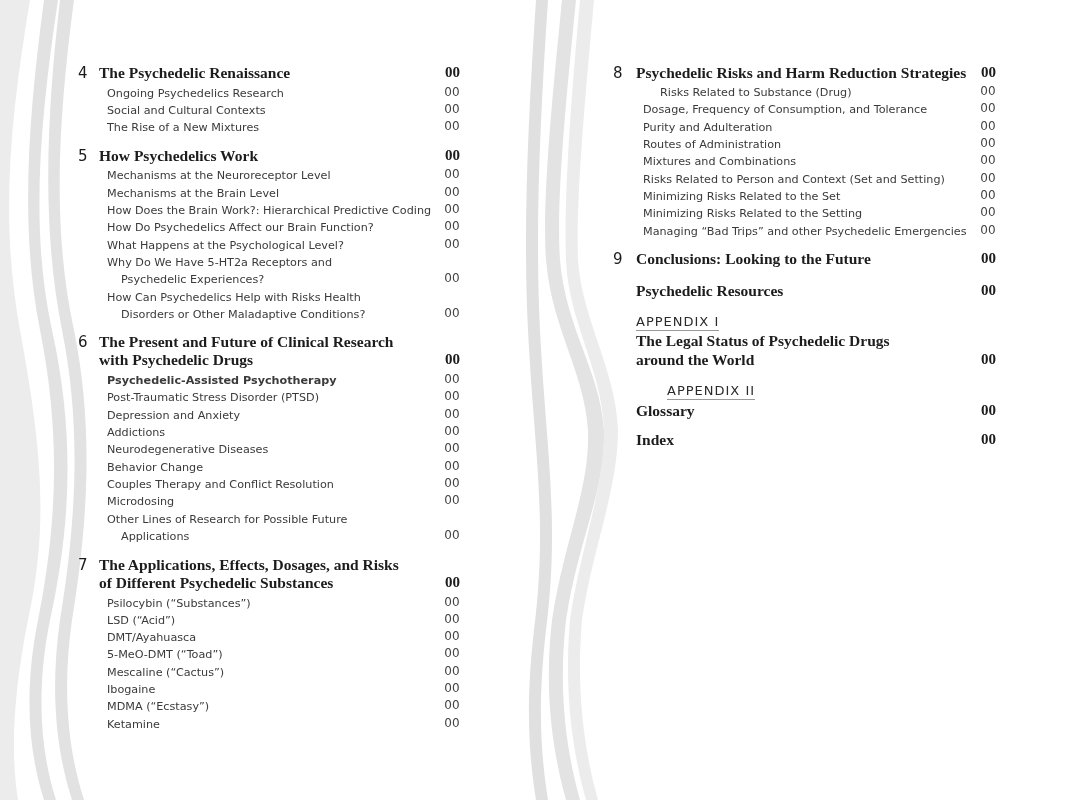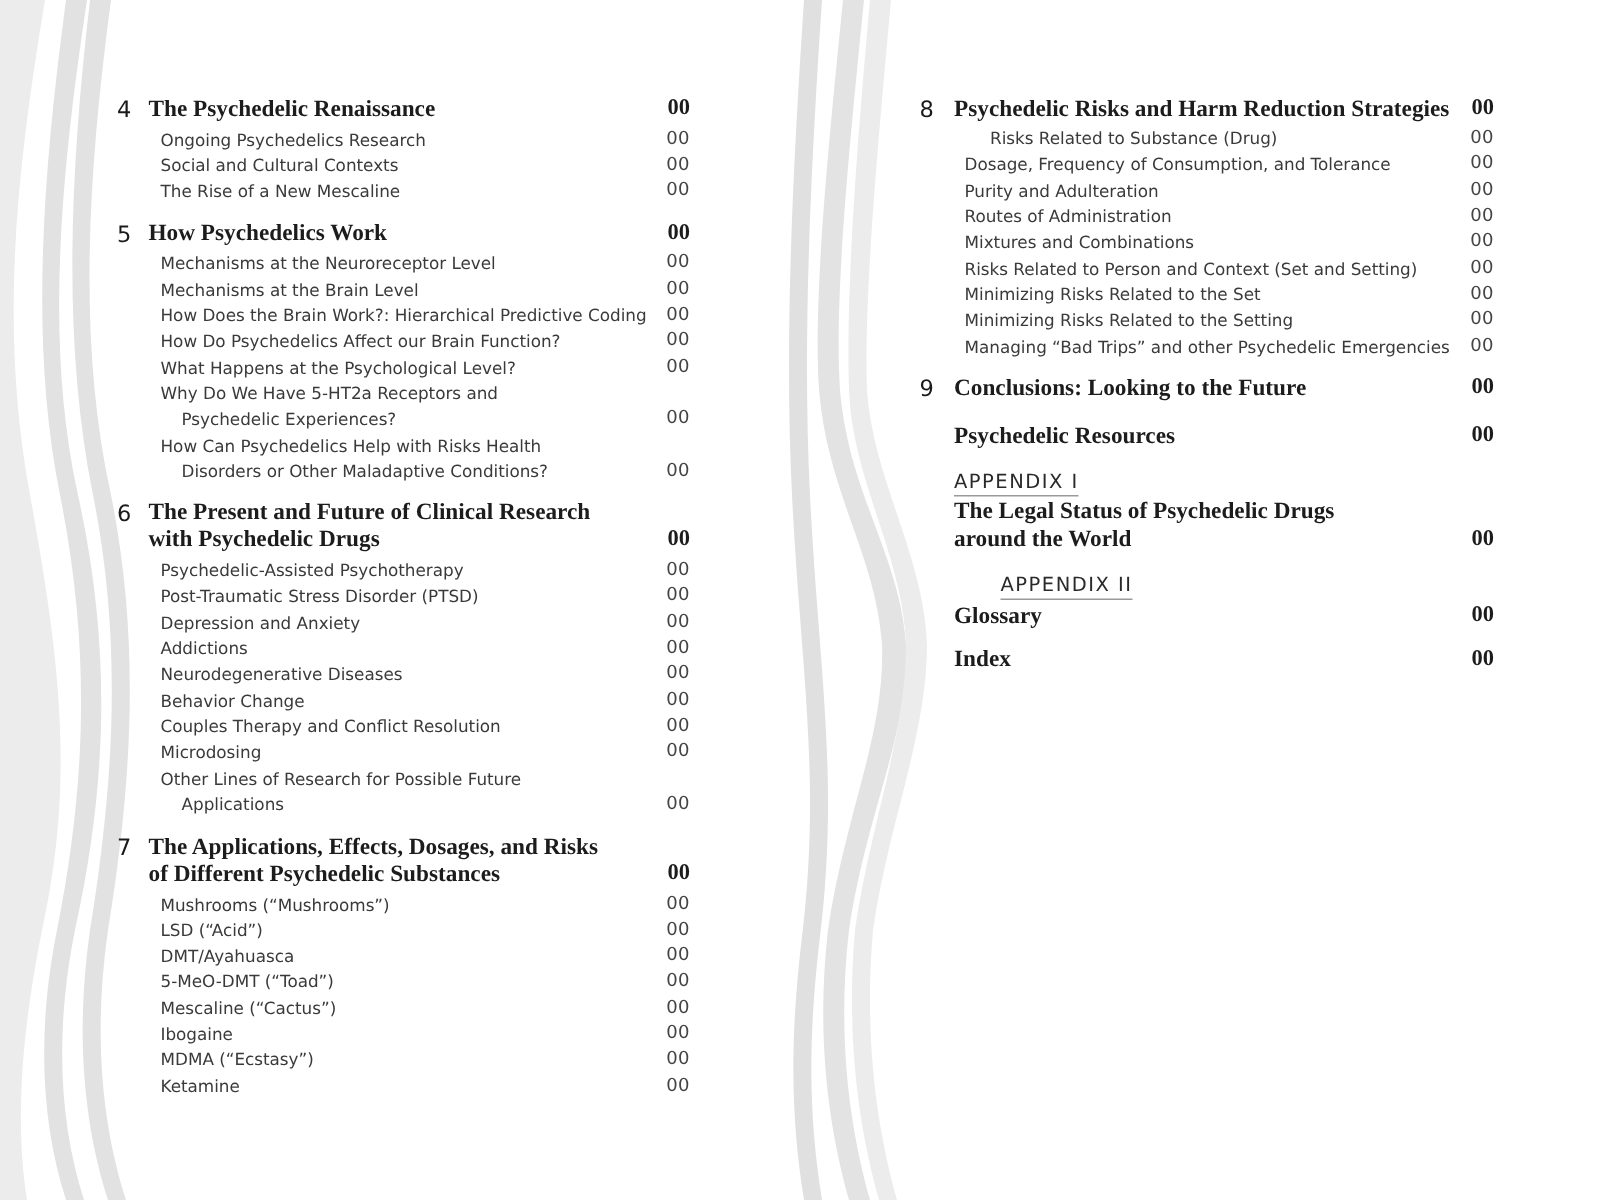--- a/index.html
+++ b/index.html
@@ -55,21 +55,21 @@
 
     <div>
       <span class="num" style="left:78px; top:64px;">4</span>
       <span class="ch-title" style="left:99px; top:64px;">The Psychedelic Renaissance</span>
       <span class="ch-page" style="left:430px; top:64px;">00</span>
 
       <span class="sub-title" style="left:107px; top:85px;">Ongoing Psychedelics Research</span>
       <span class="sub-page" style="left:430px; top:85px;">00</span>
       <span class="sub-title" style="left:107px; top:102px;">Social and Cultural Contexts</span>
       <span class="sub-page" style="left:430px; top:102px;">00</span>
-      <span class="sub-title" style="left:107px; top:119px;">The Rise of a New Mescaline</span>
+      <span class="sub-title" style="left:107px; top:119px;">The Rise of a New Mixtures</span>
       <span class="sub-page" style="left:430px; top:119px;">00</span>
     </div>
 
     <div>
       <span class="num" style="left:78px; top:147px;">5</span>
       <span class="ch-title" style="left:99px; top:147px;">How Psychedelics Work</span>
       <span class="ch-page" style="left:430px; top:147px;">00</span>
 
       <span class="sub-title" style="left:107px; top:167px;">Mechanisms at the Neuroreceptor Level</span>
       <span class="sub-page" style="left:430px; top:167px;">00</span>
@@ -88,21 +88,21 @@
       <span class="sub-title" style="left:121px; top:306px;">Disorders or Other Maladaptive Conditions?</span>
       <span class="sub-page" style="left:430px; top:306px;">00</span>
     </div>
 
     <div>
       <span class="num" style="left:78px; top:333px;">6</span>
       <span class="ch-title" style="left:99px; top:333px;">The Present and Future of Clinical Research</span>
       <span class="ch-title" style="left:99px; top:351px;">with Psychedelic Drugs</span>
       <span class="ch-page" style="left:430px; top:351px;">00</span>
 
-      <span class="sub-title" style="left:107px; top:372px;">Psychedelic-Assisted Psychotherapy</span>
+      <span class="sub-title" style="left:107px; top:372px;font-weight:bold;">Psychedelic-Assisted Psychotherapy</span>
       <span class="sub-page" style="left:430px; top:372px;">00</span>
       <span class="sub-title" style="left:107px; top:389px;">Post-Traumatic Stress Disorder (PTSD)</span>
       <span class="sub-page" style="left:430px; top:389px;">00</span>
       <span class="sub-title" style="left:107px; top:407px;">Depression and Anxiety</span>
       <span class="sub-page" style="left:430px; top:407px;">00</span>
       <span class="sub-title" style="left:107px; top:424px;">Addictions</span>
       <span class="sub-page" style="left:430px; top:424px;">00</span>
       <span class="sub-title" style="left:107px; top:441px;">Neurodegenerative Diseases</span>
       <span class="sub-page" style="left:430px; top:441px;">00</span>
       <span class="sub-title" style="left:107px; top:459px;">Behavior Change</span>
@@ -115,21 +115,21 @@
       <span class="sub-title" style="left:121px; top:528px;">Applications</span>
       <span class="sub-page" style="left:430px; top:528px;">00</span>
     </div>
 
     <div>
       <span class="num" style="left:78px; top:556px;">7</span>
       <span class="ch-title" style="left:99px; top:556px;">The Applications, Effects, Dosages, and Risks</span>
       <span class="ch-title" style="left:99px; top:574px;">of Different Psychedelic Substances</span>
       <span class="ch-page" style="left:430px; top:574px;">00</span>
 
-      <span class="sub-title" style="left:107px; top:595px;">Mushrooms (“Mushrooms”)</span>
+      <span class="sub-title" style="left:107px; top:595px;">Psilocybin (“Substances”)</span>
       <span class="sub-page" style="left:430px; top:595px;">00</span>
       <span class="sub-title" style="left:107px; top:612px;">LSD (“Acid”)</span>
       <span class="sub-page" style="left:430px; top:612px;">00</span>
       <span class="sub-title" style="left:107px; top:629px;">DMT/Ayahuasca</span>
       <span class="sub-page" style="left:430px; top:629px;">00</span>
       <span class="sub-title" style="left:107px; top:646px;">5-MeO-DMT (“Toad”)</span>
       <span class="sub-page" style="left:430px; top:646px;">00</span>
       <span class="sub-title" style="left:107px; top:664px;">Mescaline (“Cactus”)</span>
       <span class="sub-page" style="left:430px; top:664px;">00</span>
       <span class="sub-title" style="left:107px; top:681px;">Ibogaine</span>

